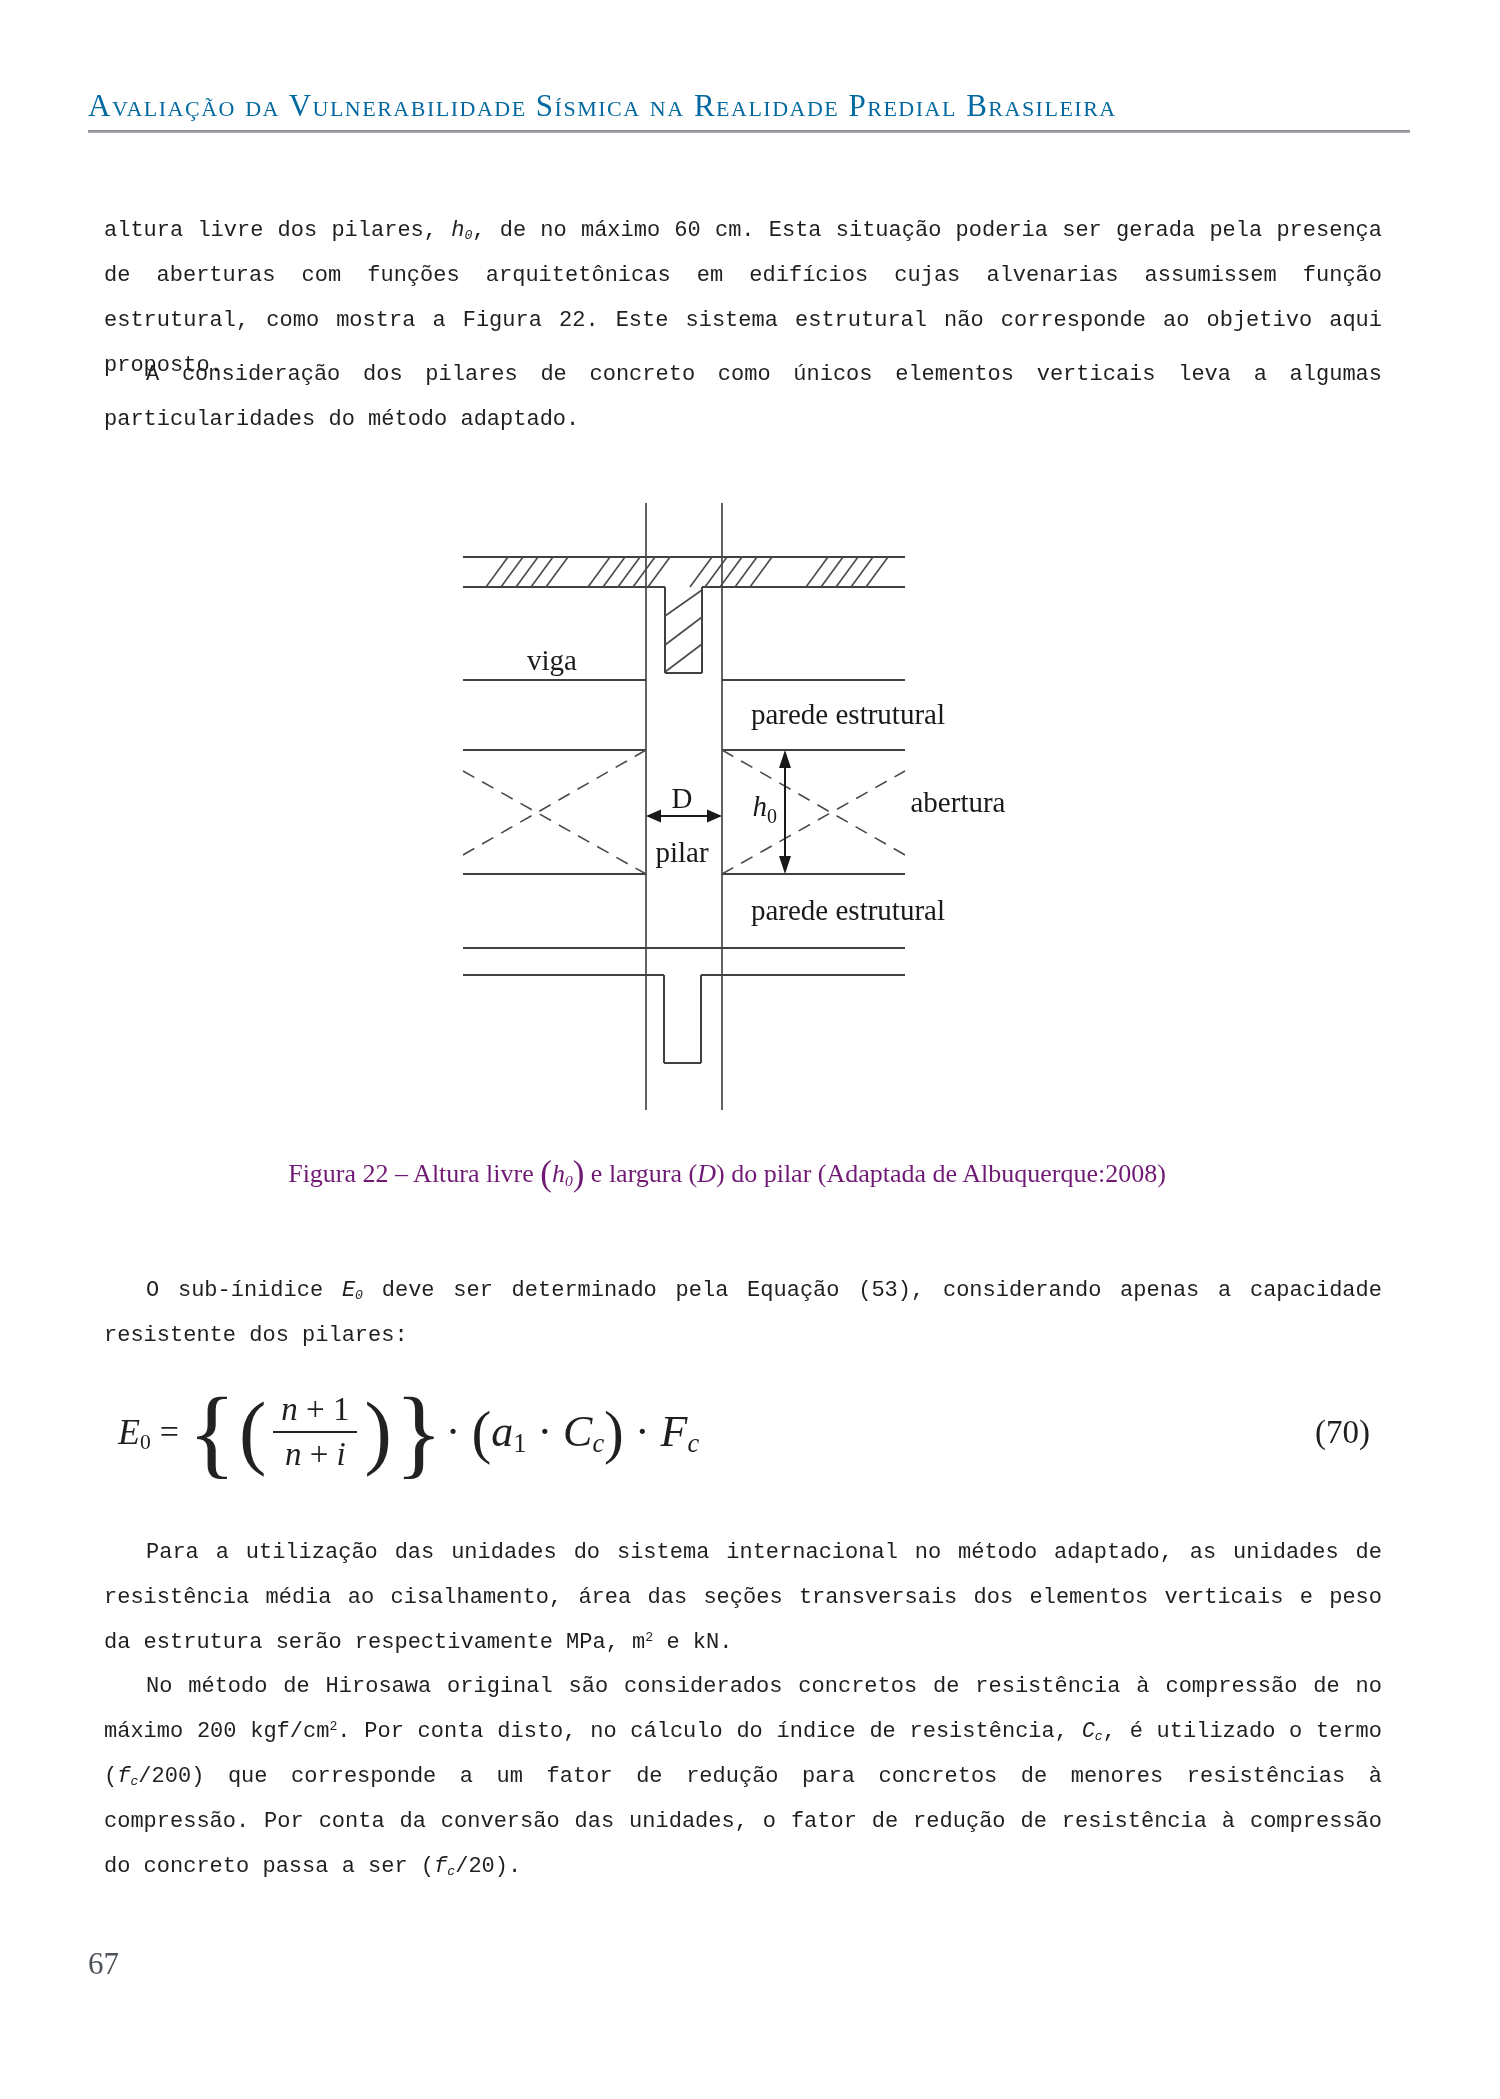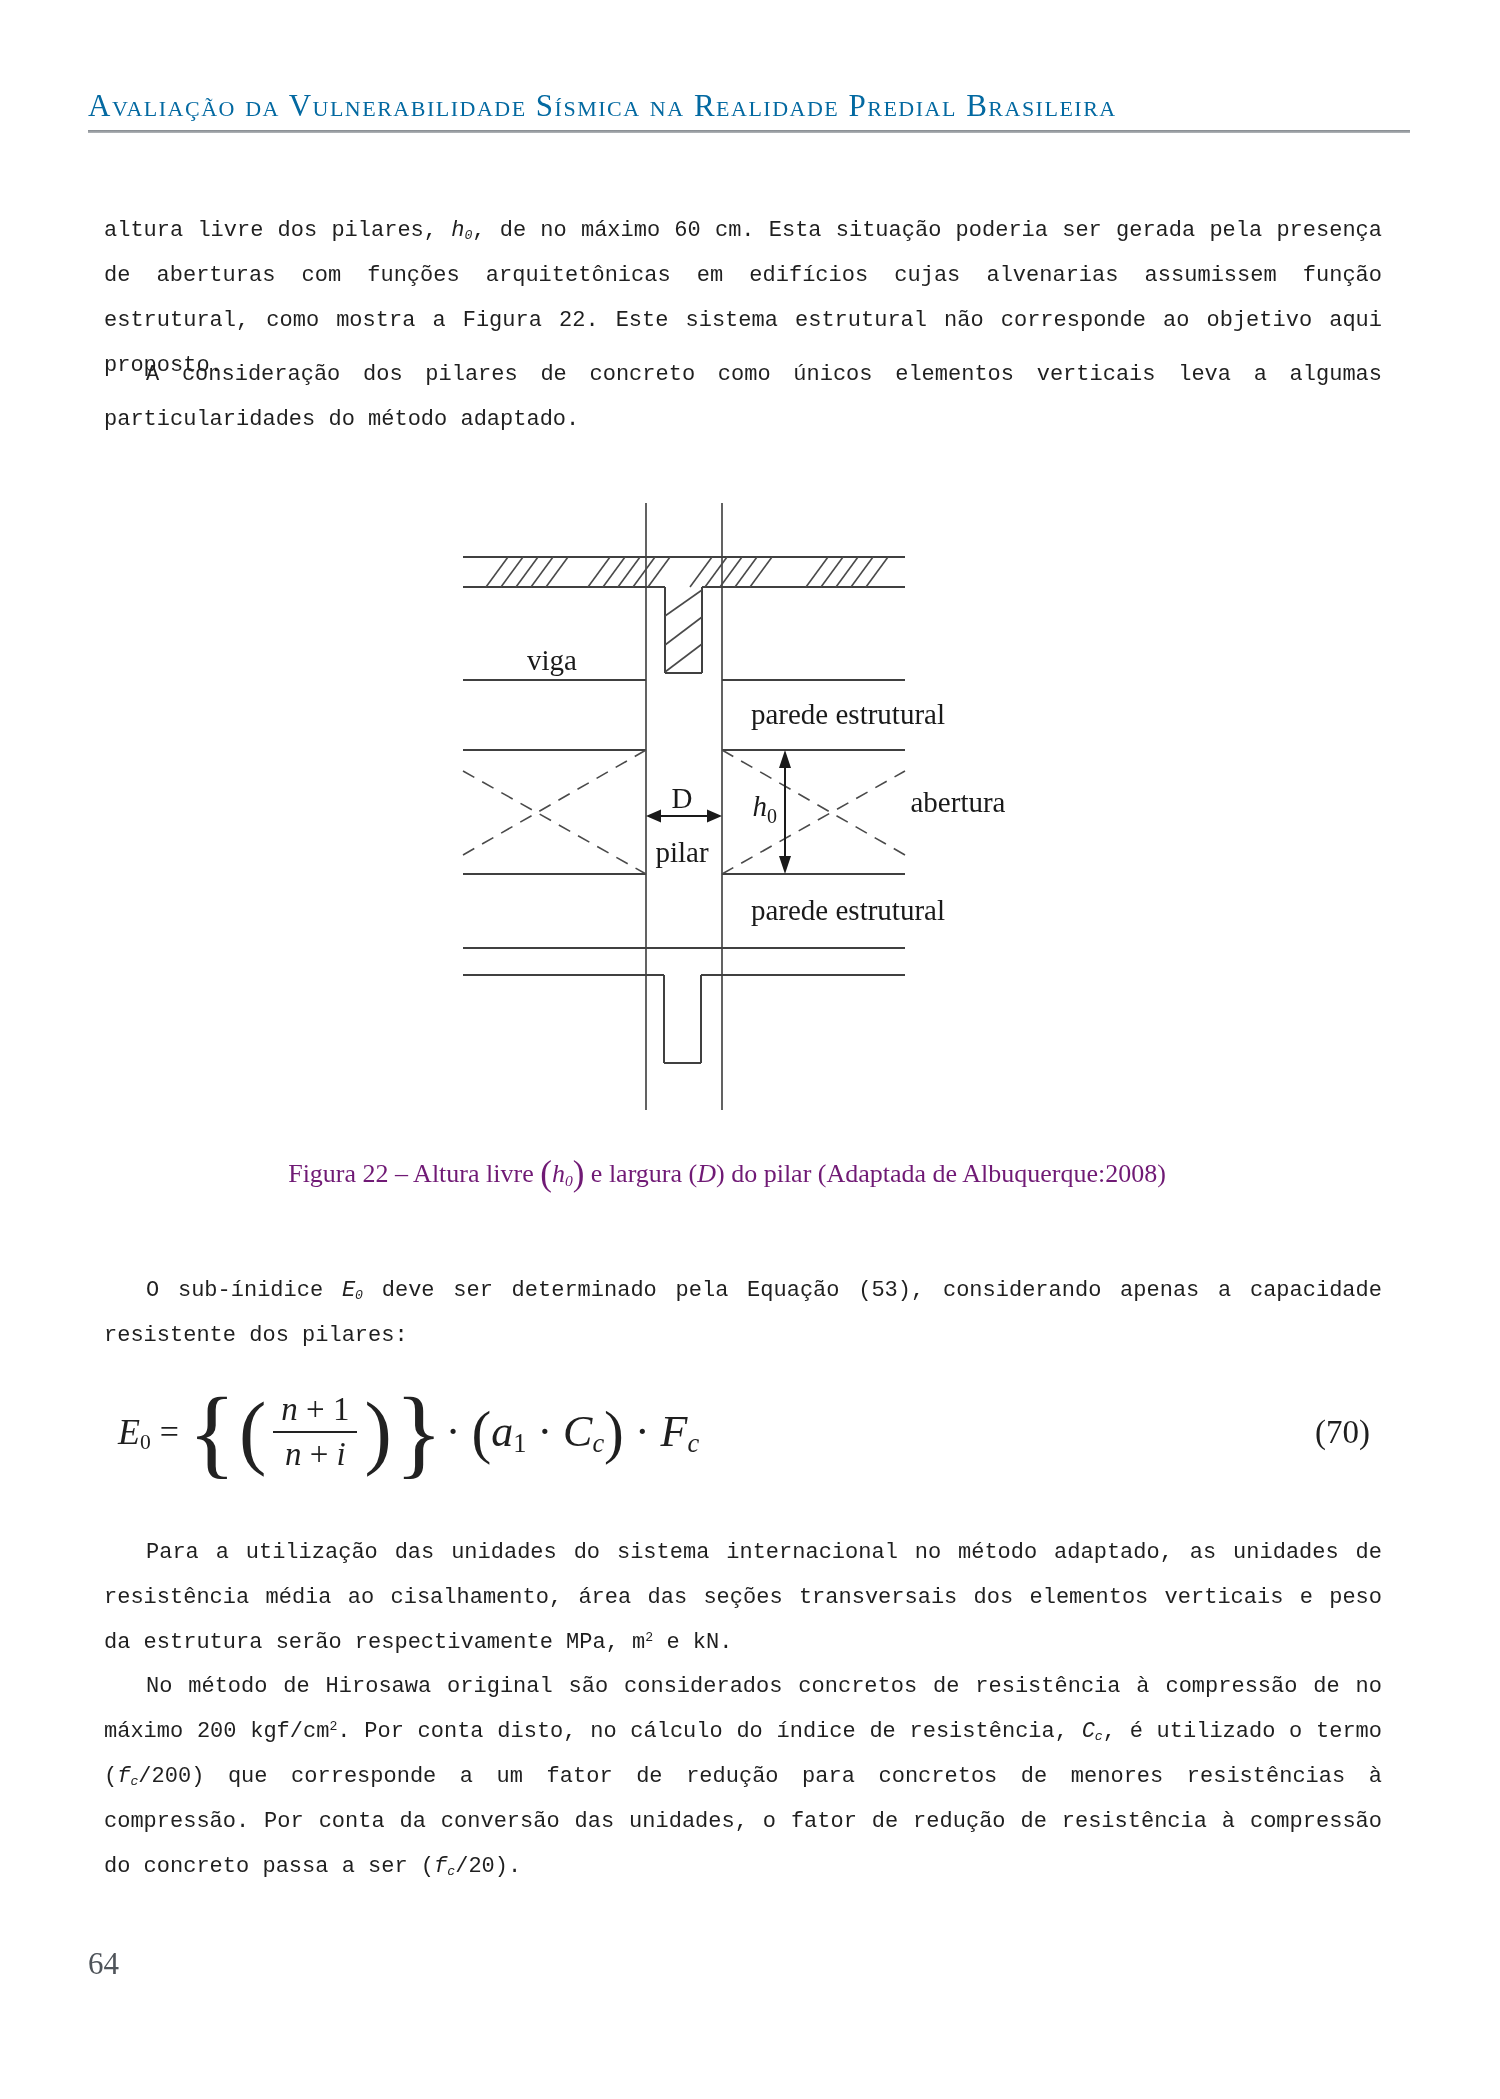--- a/index.html
+++ b/index.html
@@ -188,15 +188,15 @@
       <span class="fence paren">)</span>
       <span class="fence brace">}</span>
       <span class="eq-rhs"><span> · </span><span class="big">(</span><span class="it">a</span><sub>1</sub><span> · </span><span class="it">C</span><sub class="it">c</sub><span class="big">)</span><span> · </span><span class="it">F</span><sub class="it">c</sub></span>
     </span>
     <span class="eq-number">(70)</span>
   </div>
 
   <div class="abs para p4 indent"><span>Para a utilização das unidades do sistema internacional no método adaptado, as unidades de resistência média ao cisalhamento, área das seções transversais dos elementos verticais e peso da estrutura serão respectivamente MPa, m</span><sup>2</sup><span> e kN.</span></div>
   <div class="abs para p5 indent"><span>No método de Hirosawa original são considerados concretos de resistência à compressão de no máximo 200 kgf/cm</span><sup>2</sup><span>. Por conta disto, no cálculo do índice de resistência, </span><span class="it">C</span><sub class="it">c</sub><span>, é utilizado o termo (</span><span class="it">f</span><sub class="it">c</sub><span>/200) que corresponde a um fator de redução para concretos de menores resistências à compressão. Por conta da conversão das unidades, o fator de redução de resistência à compressão do concreto passa a ser (</span><span class="it">f</span><sub class="it">c</sub><span>/20).</span></div>
 
-  <div class="abs page-number">64</div>
+  <div class="abs page-number">67</div>
 
 </div>
 
 </body></html>

